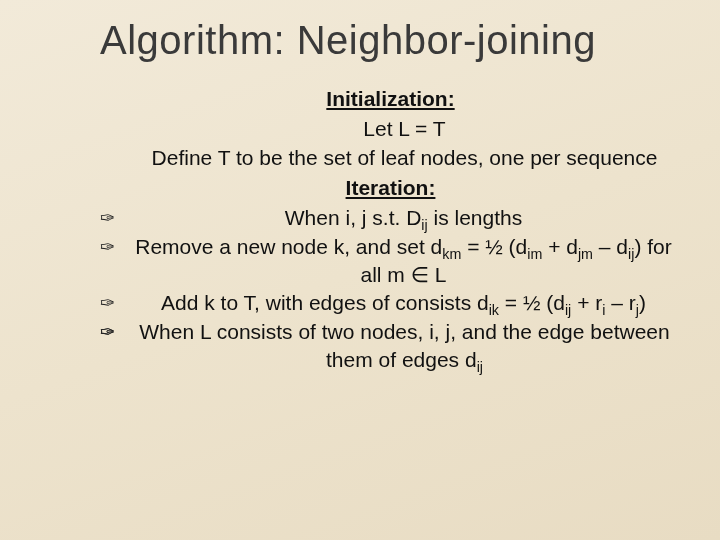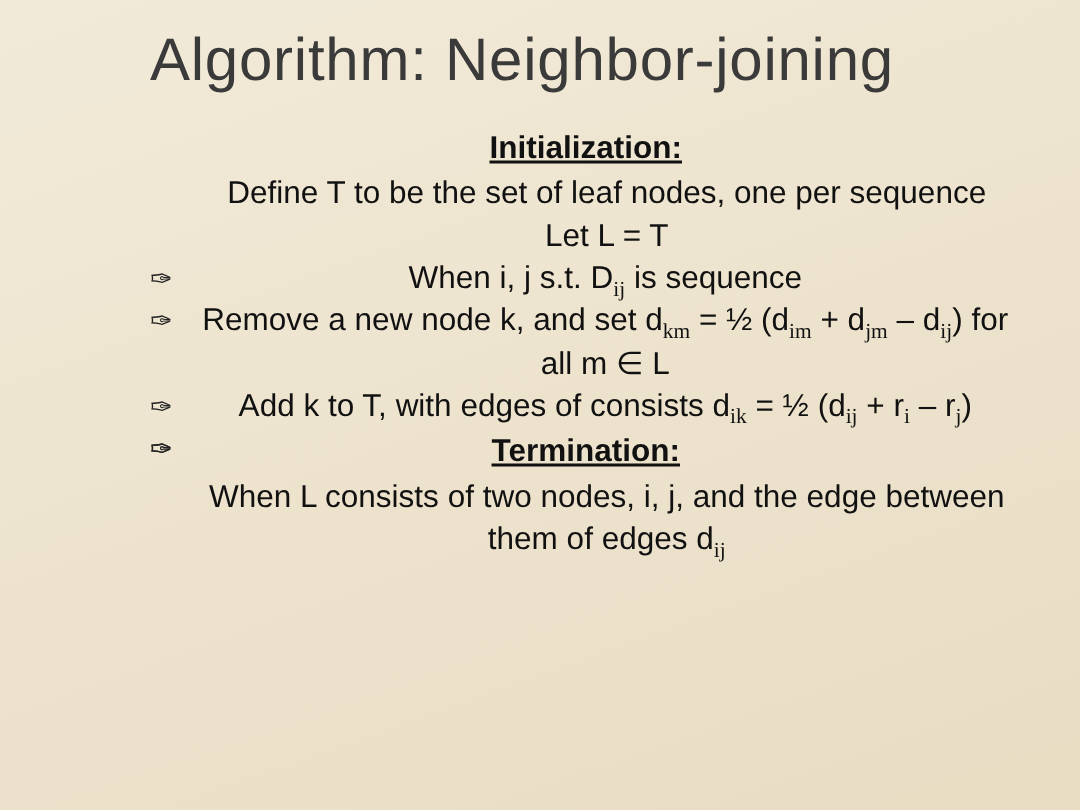--- a/index.html
+++ b/index.html
@@ -48,59 +48,58 @@
     position: absolute;
     left: 0;
     top: 2px;
     font-size: 18px;
     color: #222;
   }
   sub {
     font-size: 0.68em;
     vertical-align: sub;
     line-height: 0;
-    font-family: Liberation Serif, serif;
   }
 </style>
 </head>
 <body>
 
 <div class="slide">
 
   <h1 class="title">Algorithm: Neighbor-joining</h1>
 
   <div class="body">
 
     <div class="heading">Initialization:</div>
+    <div class="indent">Let L = T</div>
     <div class="indent">Define T to be the set of leaf nodes, one per sequence</div>
-    <div class="indent">Let L = T</div>
 
+    <div class="heading">Iteration:</div>
 
     <div class="bullet">
       <span class="sym">✑</span>
-      <span>When i, j s.t. D</span><sub>ij</sub><span> is sequence</span>
+      <span>When i, j s.t. D</span><sub>ij</sub><span> is lengths</span>
     </div>
 
     <div class="bullet">
       <span class="sym">✑</span>
       <span>Remove a new node k, and set d</span><sub>km</sub><span> = ½ (d</span><sub>im</sub><span> + d</span><sub>jm</sub><span> – d</span><sub>ij</sub><span>) for all m ∈ L</span>
     </div>
 
     <div class="bullet">
       <span class="sym">✑</span>
       <span>Add k to T, with edges of consists d</span><sub>ik</sub><span> = ½ (d</span><sub>ij</sub><span> + r</span><sub>i</sub><span> – r</span><sub>j</sub><span>)</span>
     </div>
 
     <div class="bullet">
       <span class="sym">✑</span>
     </div>
 
     <div class="bullet">
       <span class="sym">✑</span>
     </div>
 
-    <div class="heading">Termination:</div>
     <div class="indent">
       <span>When L consists of two nodes, i, j, and the edge between them of edges d</span><sub>ij</sub>
     </div>
 
   </div>
 </div>
 
 </body></html>

